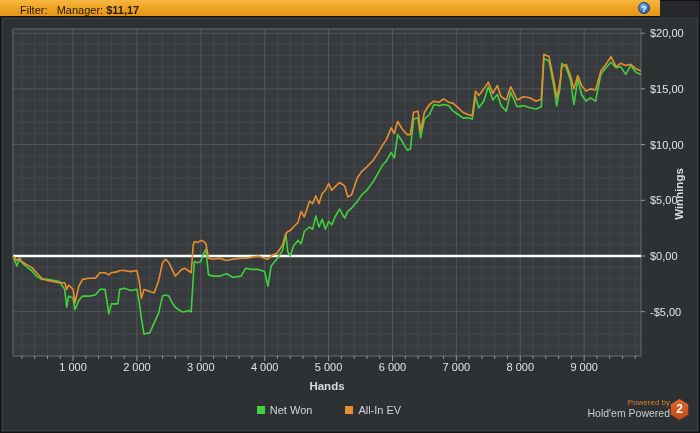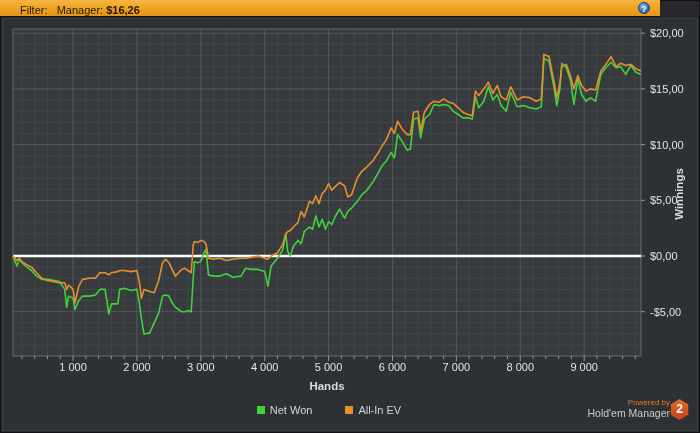--- a/index.html
+++ b/index.html
@@ -50,21 +50,21 @@
     clip-path:polygon(50% 0,96% 25%,96% 75%,50% 100%,4% 75%,4% 25%);
     color:#fff;font-weight:bold;font-size:12px;text-align:center;line-height:21px;
   }
 </style>
 </head>
 <body>
 
 <div class="window">
 
   <div class="topbar">
-    <span>Filter: </span><span>  Manager: </span><span class="b">$16,26</span>
+    <span>Filter: </span><span>  Manager: </span><span class="b">$11,17</span>
     <div class="help-icon">?</div>
   </div>
 
   <div class="panel">
     <svg id="chart-svg" width="696" height="411">
         <rect x="10" y="10" width="628" height="327" fill="#383b3e"></rect>
         <line x1="18.944048830111903" y1="10" x2="18.944048830111903" y2="337" stroke="#42464a" stroke-width="1"></line>
         <line x1="31.721261444557477" y1="10" x2="31.721261444557477" y2="337" stroke="#42464a" stroke-width="1"></line>
         <line x1="44.49847405900305" y1="10" x2="44.49847405900305" y2="337" stroke="#42464a" stroke-width="1"></line>
         <line x1="57.275686673448625" y1="10" x2="57.275686673448625" y2="337" stroke="#42464a" stroke-width="1"></line>
@@ -226,19 +226,19 @@
       </span>
       <span class="legend-item">
         <span class="swatch" style="background: rgb(231, 142, 46);"></span>
         <span>All-In EV</span>
       </span>
     </div>
 
     <div class="powered">
       <div class="txt">
         <div class="p1">Powered by</div>
-        <div class="p2">Hold'em Manager</div>
+        <div class="p2">Hold'em Powered</div>
       </div>
       <div class="badge">2</div>
     </div>
   </div>
 
 </div>
 
 </body></html>

